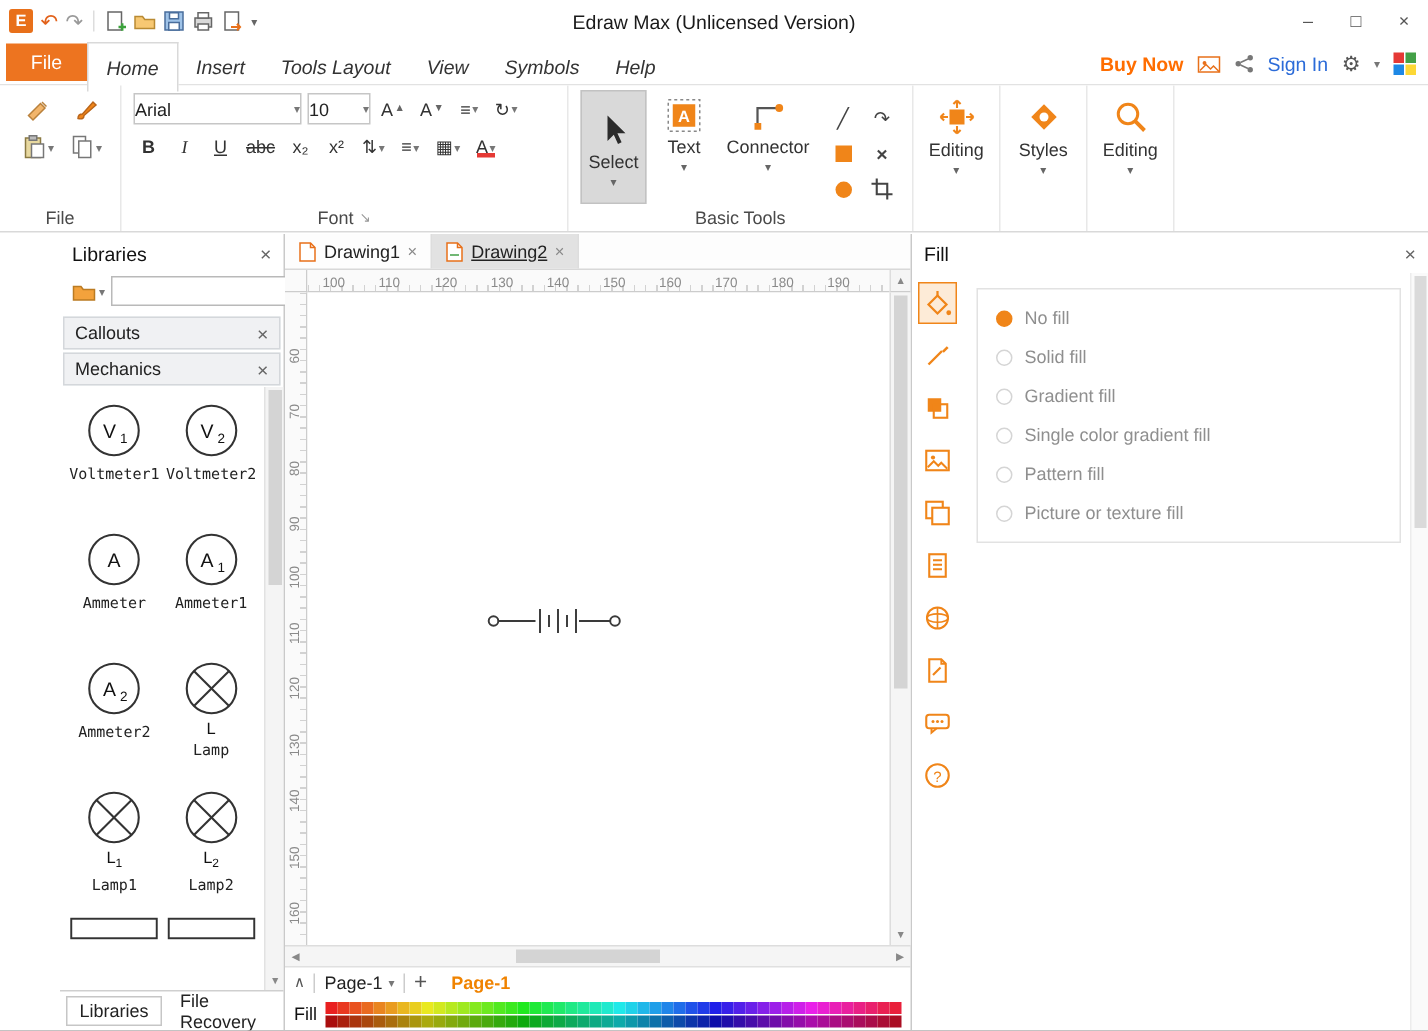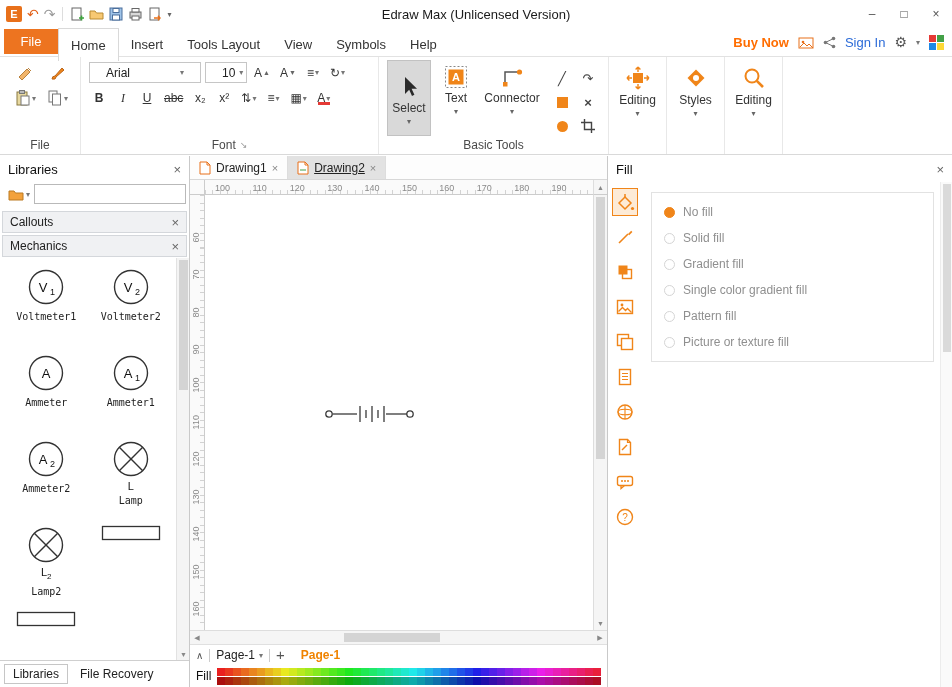--- a/index.html
+++ b/index.html
@@ -23,21 +23,21 @@
   .win-title{ position:absolute; left:50%; transform:translateX(-50%);
               font-size:13px; color:#1a1a1a; white-space:nowrap; }
   .win-controls{ margin-left:auto; display:flex; height:28px; }
   .win-btn{ width:32px; height:28px; display:flex; align-items:center;
             justify-content:center; color:#555; font-size:12px; cursor:default; }
 
   
   .menubar{ height:29px; display:flex; align-items:stretch; border-bottom:1px solid #e2e2e2; }
   .menu-file{ width:54px; background:#ED7420; color:#fff; display:flex;
               align-items:center; justify-content:center; font-size:13px; margin:1px 0 2px 4px; }
-  .menu-tab{ padding:16px 12px; display:flex; align-items:center; font-size:13px; color:#333; }
+  .menu-tab{ padding:16px 12px; display:flex; align-items:center; font-size:13px; color:#333;font-style:italic; }
   .menu-tab.active{ background:#fff; border:1px solid #d9d9d9; border-bottom:none; }
   .menu-right{ margin-left:auto; display:flex; align-items:center; gap:9px; padding-right:8px; }
   .buy-now{ color:#FF6D00; font-weight:bold; font-size:13px; }
   .sign-in{ color:#2B6BD8; font-size:13px; }
   .gear{ color:#555; font-size:14px; }
   .mini-caret{ font-size:8px; color:#777; }
   .pinwheel{ display:grid; grid-template-columns:7px 7px; grid-gap:1px; }
   .pinwheel div{ width:7px; height:7px; }
 
   
@@ -46,21 +46,21 @@
   .rgroup-label{ height:18px; font-size:12px; color:#4a4a4a; text-align:center;
                  display:flex; align-items:center; justify-content:center; gap:4px; margin-top:auto; }
   .launcher{ font-size:9px; color:#999; }
   .file-group .grid2x2{ display:grid; grid-template-columns:26px 26px; grid-gap:6px 6px;
                         padding:8px 10px 0 12px; }
   .ic{ display:flex; align-items:center; justify-content:center; }
 
   .font-group{ width:298px; }
   .font-row{ display:flex; align-items:center; gap:4px; padding:5px 8px 0 8px; }
   .combo{ border:1px solid #c6c6c6; height:21px; display:flex; align-items:center;
-          padding:0 16px; gap:4px; background:#fff; }
+          padding:0 0; gap:4px; background:#fff; }
   .combo .cval{ font-size:12px; color:#222; }
   .combo-font{ width:112px; } .combo-size{ width:42px; }
   .tbtn{ min-width:20px; height:20px; display:flex; align-items:center; justify-content:center;
          font-size:12px; color:#333; border:1px solid transparent; padding:0 2px; gap:1px; }
   .tbtn b{ font-weight:bold; } .tbtn i{ font-family:"Liberation Serif",serif; }
   .tbtn .u{ text-decoration:underline; } .tbtn .st{ text-decoration:line-through; }
   .fontcolor{ position:relative; }
   .fontcolor::after{ content:""; position:absolute; left:3px; bottom:2px; width:12px; height:3px;
                      background:#E53935; }
 
@@ -75,21 +75,21 @@
                grid-gap:4px 6px; align-items:center; justify-items:center; padding:8px 2px 0 6px; }
   .sq-o{ width:11px; height:11px; background:#F08519; }
   .ci-o{ width:11px; height:11px; background:#F08519; border-radius:50%; }
   .glyph-tool{ font-size:13px; color:#444; }
   .right-big{ width:57px; }
 
   
   .main{ position:absolute; top:156px; left:0; right:0; bottom:0; display:flex; }
 
   
-  .libraries{ width:190px; border-right:1px solid #c9c9c9; display:flex; flex-direction:column; background:#fff; }
+  .libraries{ width:190px; border-right:1px solid #c9c9c9; display:flex; flex-direction:column; background:#fff;padding-left:40px; }
   .panel-header{ height:26px; display:flex; align-items:center; padding:0 8px;
                  font-size:13px; color:#111; }
   .close-x{ margin-left:auto; color:#666; font-size:13px; }
   .lib-search{ height:28px; display:flex; align-items:center; gap:4px; padding:0 8px 4px 8px; }
   .folder-btn{ display:flex; align-items:center; gap:2px; }
   .search-input{ flex:1; height:20px; border:1px solid #b9b9b9; background:#fff; font-size:11px;
                  padding:0 4px; font-family:inherit; }
   .lib-sec{ height:22px; background:#f0f1f3; border:1px solid #d4d7db; margin:1px 2px;
             display:flex; align-items:center; padding:0 7px; font-size:12px; color:#222; }
   .lib-body{ flex:1; position:relative; overflow:hidden; }
@@ -531,20 +531,29 @@
               <div class="sym-caption">Ammeter2</div>
             </div>
             <div class="sym-cell">
               <svg width="42" height="42" viewBox="0 0 42 42">
                 <circle cx="21" cy="21" r="16.5" fill="none" stroke="#333" stroke-width="1.4"></circle>
                 <line x1="9.3" y1="9.3" x2="32.7" y2="32.7" stroke="#333" stroke-width="1.4"></line>
                 <line x1="32.7" y1="9.3" x2="9.3" y2="32.7" stroke="#333" stroke-width="1.4"></line>
               </svg>
               <div class="sym-sub">L</div>
               <div class="sym-caption">Lamp</div>
+            </div>
+            <div class="sym-cell">
+              <svg width="42" height="42" viewBox="0 0 42 42">
+                <circle cx="21" cy="21" r="16.5" fill="none" stroke="#333" stroke-width="1.4"></circle>
+                <line x1="9.3" y1="9.3" x2="32.7" y2="32.7" stroke="#333" stroke-width="1.4"></line>
+                <line x1="32.7" y1="9.3" x2="9.3" y2="32.7" stroke="#333" stroke-width="1.4"></line>
+              </svg>
+              <div class="sym-sub">L<sub>1</sub></div>
+              <div class="sym-caption">Lamp1</div>
             </div>
             <div class="sym-cell">
               <svg width="42" height="42" viewBox="0 0 42 42">
                 <circle cx="21" cy="21" r="16.5" fill="none" stroke="#333" stroke-width="1.4"></circle>
                 <line x1="9.3" y1="9.3" x2="32.7" y2="32.7" stroke="#333" stroke-width="1.4"></line>
                 <line x1="32.7" y1="9.3" x2="9.3" y2="32.7" stroke="#333" stroke-width="1.4"></line>
               </svg>
               <div class="sym-sub">L<sub>2</sub></div>
               <div class="sym-caption">Lamp2</div>
             </div>

